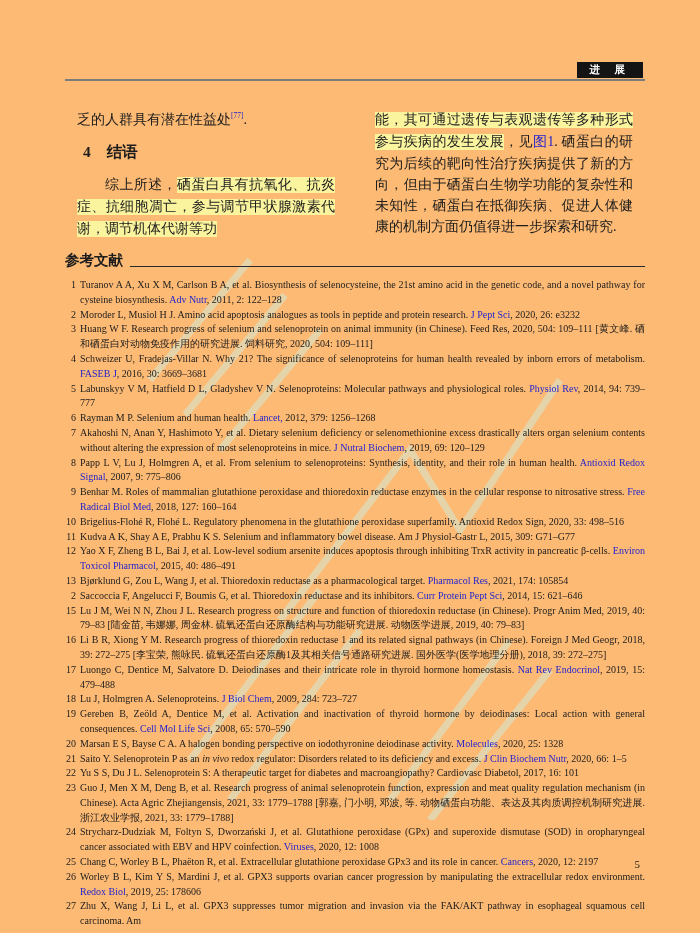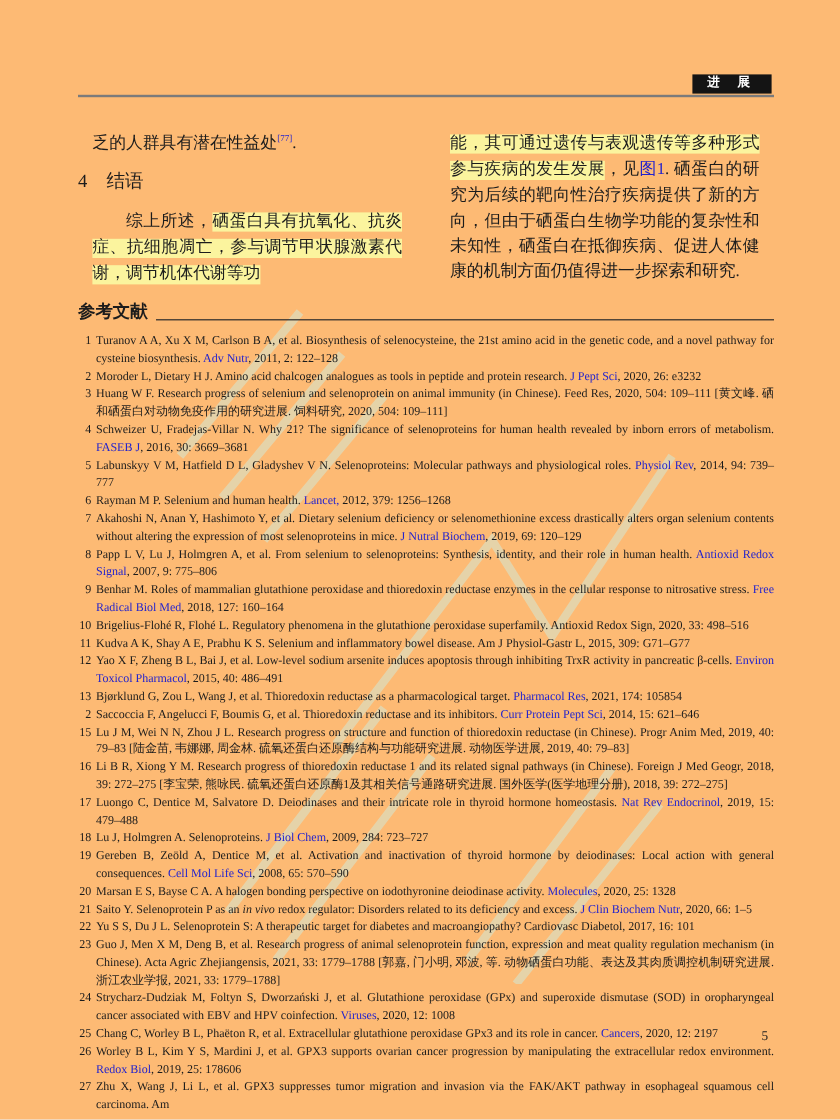--- a/index.html
+++ b/index.html
@@ -34,21 +34,21 @@
   
   .watermark{
     position:absolute;left:130px;top:200px;
     opacity:.55;pointer-events:none;
   }
   
   .content{position:absolute;left:65px;right:55px;top:97px;}
   .cols{display:flex;gap:16px;}
   .col{width:282px;font-size:14px;line-height:21px;text-align:justify;}
   .col p{margin:12px;}
-  .sec-head{margin:11px 0 11px 0;font-size:15.5px;font-weight:normal;line-height:20px;}
+  .sec-head{margin:11px 0 11px 18px;font-size:15.5px;font-weight:bold;line-height:20px;}
   .sec-no{margin-right:16px;}
   .indent2{text-indent:2em;}
   .hl{background:var(--hl);font-family:Liberation Mono, monospace;}
   .link{color:var(--link);}
   .suplink{color:var(--link);vertical-align:super;font-size:7.5px;line-height:0;}
   .it{font-style:italic;}
   
   .refs{}
   .refs-head{display:flex;align-items:flex-end;}
   .refs-title{font-size:14.5px;font-weight:bold;line-height:17px;white-space:nowrap;}
@@ -92,21 +92,21 @@
       </div>
     </div>
 
     <div class="refs">
       <div class="refs-head">
         <span class="refs-title">参考文献</span>
         <span class="refs-rule"></span>
       </div>
       <ol class="ref-list">
           <li><span class="ref-no">1</span><span><span>Turanov A A, Xu X M, Carlson B A, et al. Biosynthesis of selenocysteine, the 21st amino acid in the genetic code, and a novel pathway for cysteine biosynthesis. </span><span class="link">Adv Nutr</span><span>, 2011, 2: 122–128</span></span></li>
-          <li><span class="ref-no">2</span><span><span>Moroder L, Dietary H J. Amino acid chalcogen analogues as tools in peptide and protein research. </span><span class="link">J Pept Sci</span><span>, 2020, 26: e3232</span></span></li>
+          <li><span class="ref-no">2</span><span><span>Moroder L, Musiol H J. Amino acid apoptosis analogues as tools in peptide and protein research. </span><span class="link">J Pept Sci</span><span>, 2020, 26: e3232</span></span></li>
           <li><span class="ref-no">3</span><span><span>Huang W F. Research progress of selenium and selenoprotein on animal immunity (in Chinese). Feed Res, 2020, 504: 109–111 [黄文峰. 硒和硒蛋白对动物免疫作用的研究进展. 饲料研究, 2020, 504: 109–111]</span></span></li>
           <li><span class="ref-no">4</span><span><span>Schweizer U, Fradejas-Villar N. Why 21? The significance of selenoproteins for human health revealed by inborn errors of metabolism. </span><span class="link">FASEB J</span><span>, 2016, 30: 3669–3681</span></span></li>
           <li><span class="ref-no">5</span><span><span>Labunskyy V M, Hatfield D L, Gladyshev V N. Selenoproteins: Molecular pathways and physiological roles. </span><span class="link">Physiol Rev</span><span>, 2014, 94: 739–777</span></span></li>
           <li><span class="ref-no">6</span><span><span>Rayman M P. Selenium and human health. </span><span class="link">Lancet,</span><span> 2012, 379: 1256–1268</span></span></li>
           <li><span class="ref-no">7</span><span><span>Akahoshi N, Anan Y, Hashimoto Y, et al. Dietary selenium deficiency or selenomethionine excess drastically alters organ selenium contents without altering the expression of most selenoproteins in mice. </span><span class="link">J Nutral Biochem</span><span>, 2019, 69: 120–129</span></span></li>
           <li><span class="ref-no">8</span><span><span>Papp L V, Lu J, Holmgren A, et al. From selenium to selenoproteins: Synthesis, identity, and their role in human health. </span><span class="link">Antioxid Redox Signal</span><span>, 2007, 9: 775–806</span></span></li>
           <li><span class="ref-no">9</span><span><span>Benhar M. Roles of mammalian glutathione peroxidase and thioredoxin reductase enzymes in the cellular response to nitrosative stress. </span><span class="link">Free Radical Biol Med</span><span>, 2018, 127: 160–164</span></span></li>
           <li><span class="ref-no">10</span><span><span>Brigelius-Flohé R, Flohé L. Regulatory phenomena in the glutathione peroxidase superfamily. Antioxid Redox Sign, 2020, 33: 498–516</span></span></li>
           <li><span class="ref-no">11</span><span><span>Kudva A K, Shay A E, Prabhu K S. Selenium and inflammatory bowel disease. Am J Physiol-Gastr L, 2015, 309: G71–G77</span></span></li>
           <li><span class="ref-no">12</span><span><span>Yao X F, Zheng B L, Bai J, et al. Low-level sodium arsenite induces apoptosis through inhibiting TrxR activity in pancreatic β-cells. </span><span class="link">Environ Toxicol Pharmacol</span><span>, 2015, 40: 486–491</span></span></li>

